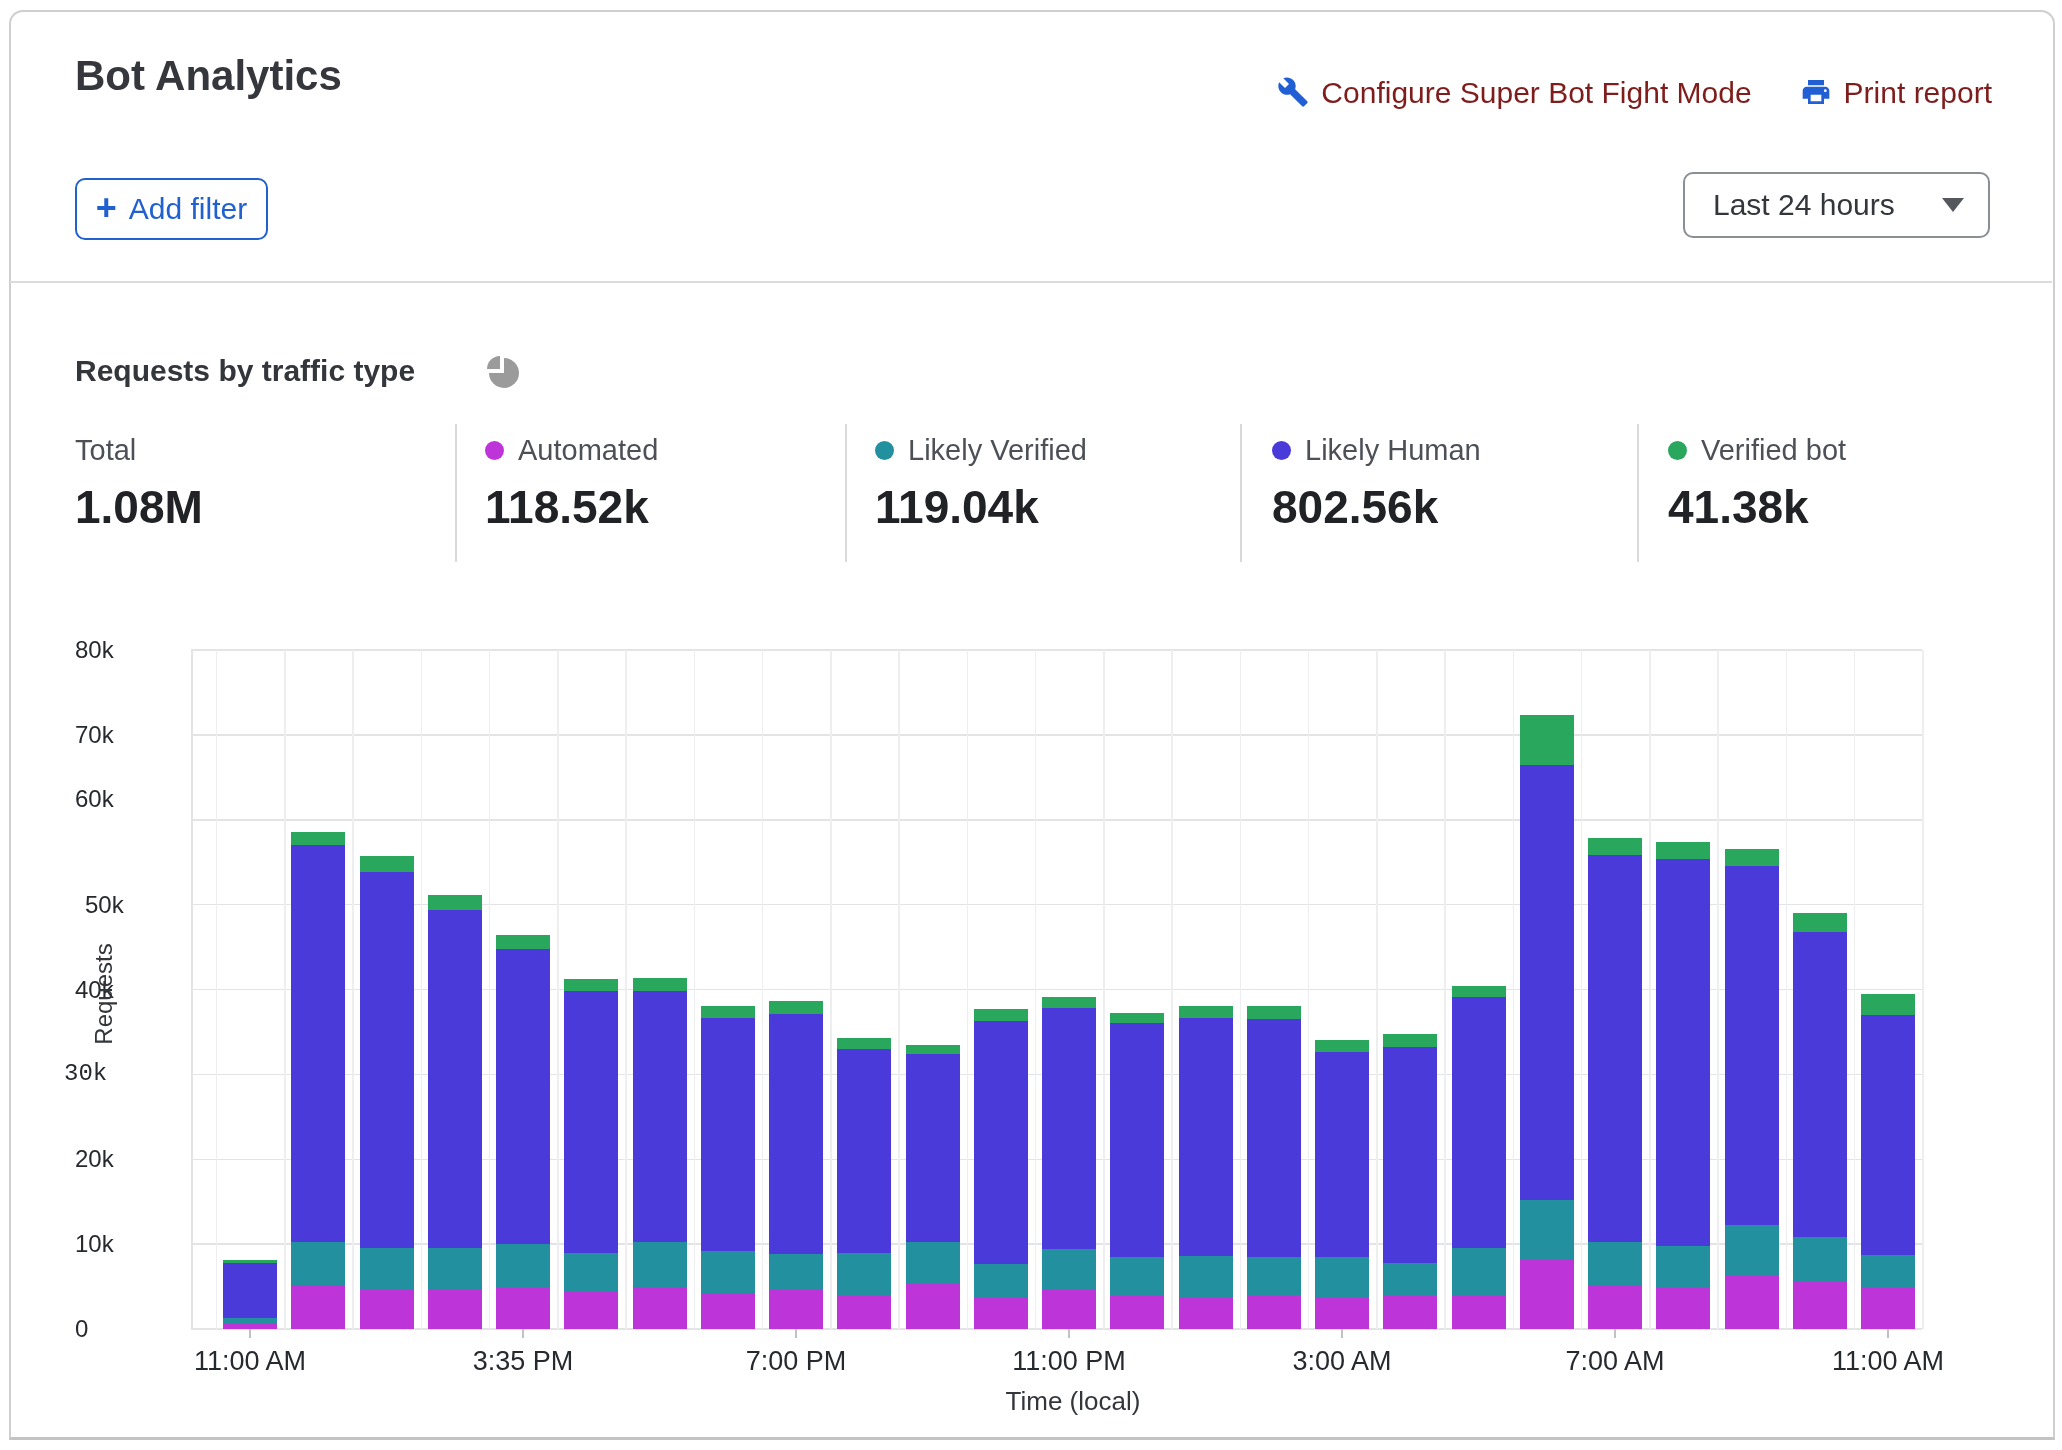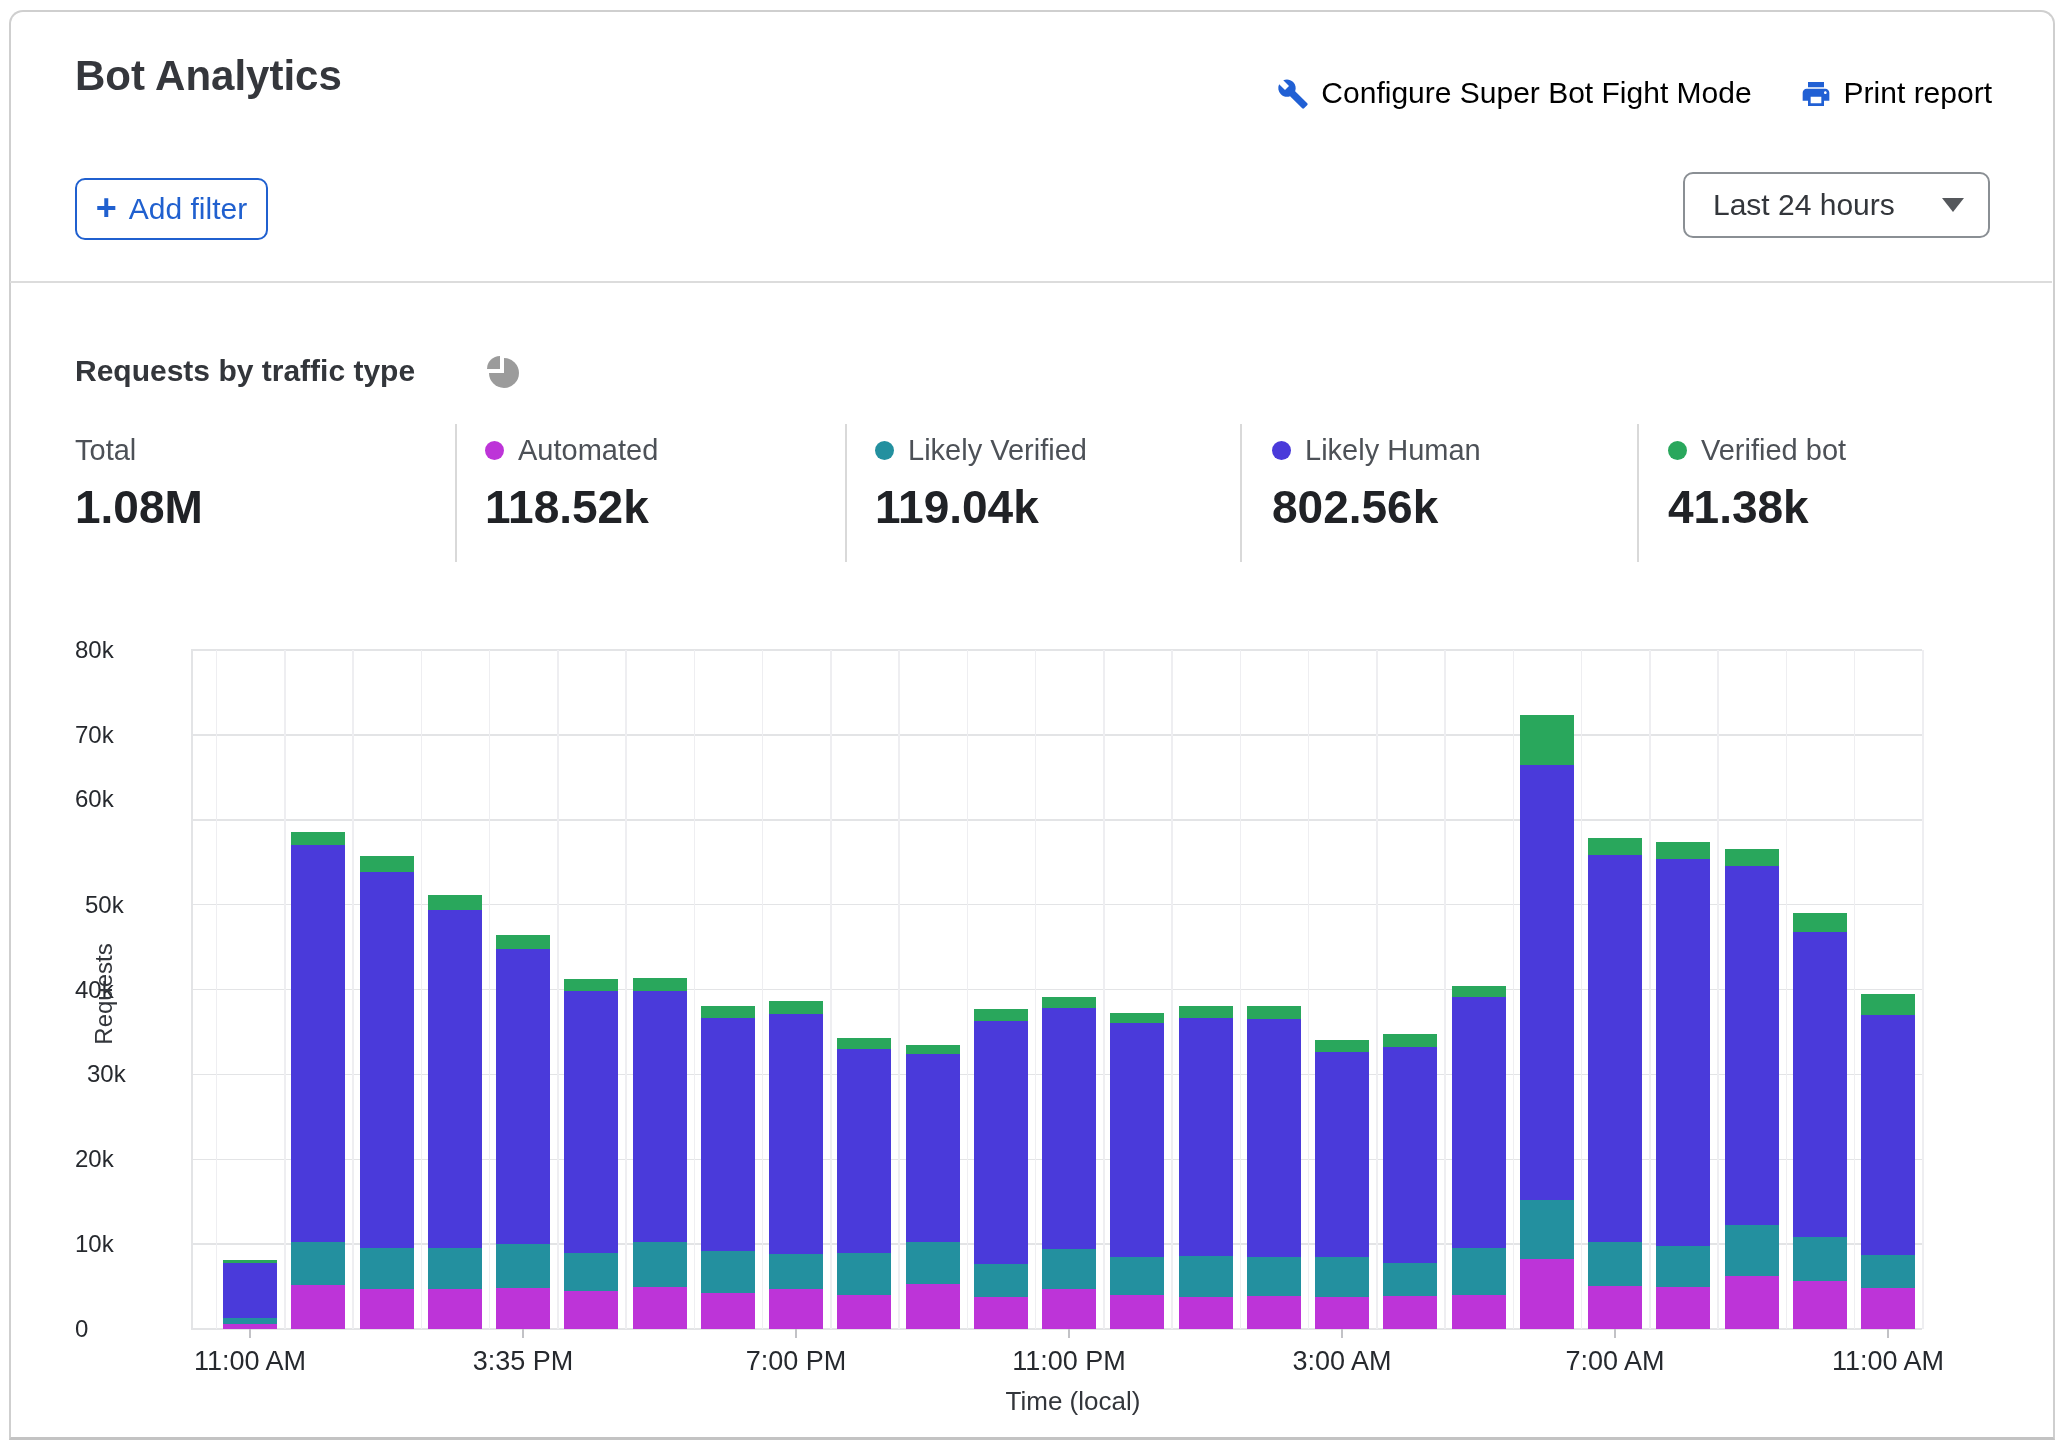--- a/index.html
+++ b/index.html
@@ -6,21 +6,21 @@
   html,body { width:2062px; height:1450px; background:#ffffff; overflow:hidden;
               font-family:"Liberation Sans","DejaVu Sans",sans-serif; }
   .card { position:absolute; left:9px; top:10px; width:2046px; height:1430px;
           background:#fff; border:2px solid #cfcfcf; border-bottom:3px solid #c3c3c3;
           border-radius:14px 14px 0 0; }
   .abs { position:absolute; }
 
   
   .page-title { left:75px; top:52px; font-size:42px; font-weight:700; color:#35373c; }
   .header-links { right:70px; top:76px; display:flex; gap:48px; align-items:center; }
-  .hlink { display:flex; align-items:flex-end; gap:12px; color:#000000; font-size:30px;
+  .hlink { display:flex; align-items:flex-start; gap:12px; color:#7f1d1d; font-size:30px;
            cursor:pointer; text-decoration:none; }
   .hlink svg { width:32px; height:32px; fill:#2160d4; }
 
   .add-filter-btn { left:75px; top:178px; width:193px; height:62px; background:#fff;
            border:2px solid #2060cf; border-radius:10px; color:#2060cf; font-size:30px;
            display:flex; align-items:center; justify-content:center; gap:12px; cursor:pointer;
            font-family:inherit; }
   .add-filter-btn .plus { font-size:36px; font-weight:700; line-height:1; margin-top:-3px; }
 
   .time-select { left:1683px; top:172px; width:307px; height:66px; border:2px solid #8a8f94;
@@ -142,21 +142,21 @@
 </div>
 
 <div id="chart-layer">
     <div class="gridline-h" style="left: 191px; top: 1328.25px; width: 1731px;"></div>
     <div class="ytick-label" style="left: 75px; top: 1314px;">0</div>
     <div class="gridline-h" style="left: 191px; top: 1243.38px; width: 1731px;"></div>
     <div class="ytick-label" style="left: 75px; top: 1229.12px;">10k</div>
     <div class="gridline-h" style="left: 191px; top: 1158.5px; width: 1731px;"></div>
     <div class="ytick-label" style="left: 75px; top: 1144.25px;">20k</div>
     <div class="gridline-h" style="left: 191px; top: 1073.62px; width: 1731px;"></div>
-    <div class="ytick-label" style="left: 87px; top: 1059.38px;">30k</div>
+    <div class="ytick-label" style="left: 64px; top: 1059.38px; font-family: Liberation Mono, monospace;">30k</div>
     <div class="gridline-h" style="left: 191px; top: 988.75px; width: 1731px;"></div>
     <div class="ytick-label" style="left: 75px; top: 974.5px;">40k</div>
     <div class="gridline-h" style="left: 191px; top: 903.875px; width: 1731px;"></div>
     <div class="ytick-label" style="left: 85px; top: 889.625px;">50k</div>
     <div class="gridline-h" style="left: 191px; top: 819px; width: 1731px;"></div>
     <div class="ytick-label" style="left: 75px; top: 784px;">60k</div>
     <div class="gridline-h" style="left: 191px; top: 734.125px; width: 1731px;"></div>
     <div class="ytick-label" style="left: 75px; top: 719.875px;">70k</div>
     <div class="gridline-h" style="left: 191px; top: 649.25px; width: 1731px;"></div>
     <div class="ytick-label" style="left: 75px; top: 635px;">80k</div>

